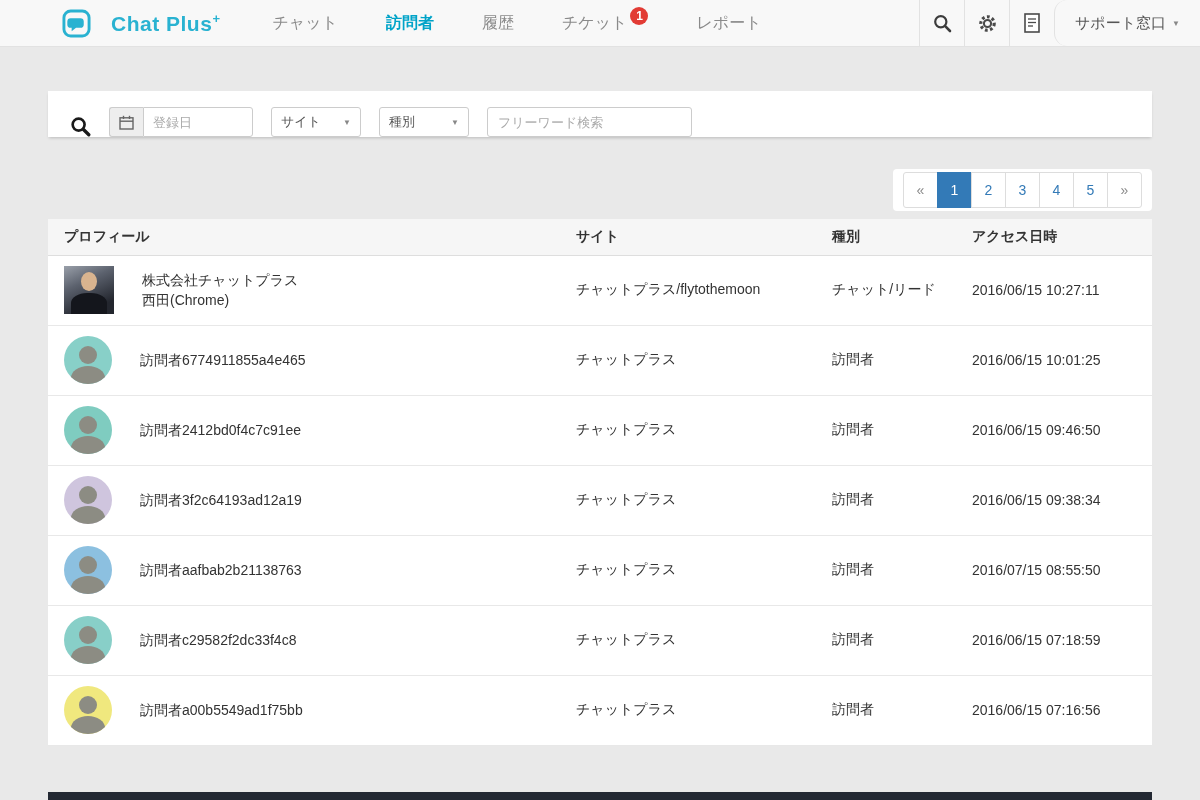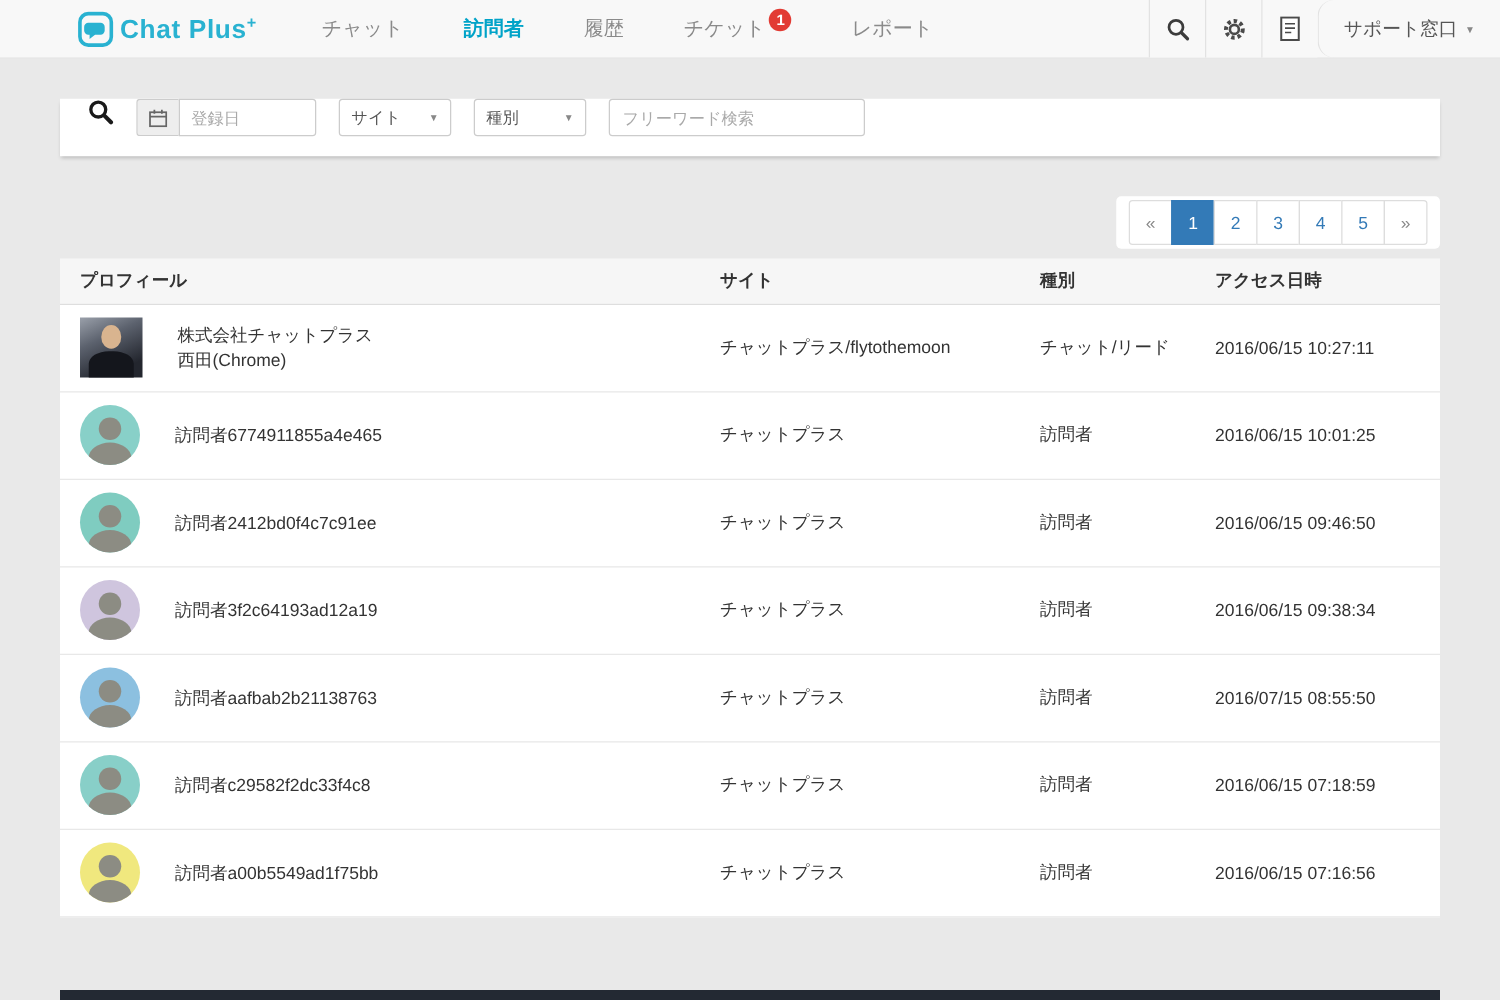--- a/index.html
+++ b/index.html
@@ -7,21 +7,21 @@
   body {
     font-family:"Liberation Sans","DejaVu Sans",sans-serif;
     background:#e9e9e9; color:#333; position:relative;
   }
 
   
   .navbar {
     height:47px; background:#f8f8f8; border-bottom:1px solid #e2e2e2;
     display:flex; align-items:stretch;
   }
-  .logo { display:flex; align-items:center; gap:5px; padding-left:62px; }
+  .logo { display:flex; align-items:center; gap:20px; padding-left:62px; }
   .logo-text { font-size:21px; font-weight:bold; color:#29b2d1; letter-spacing:0.5px; }
   .logo-text sup { font-size:13px; }
   .nav-links { display:flex; margin-left:28px; }
   .nav-item {
     display:flex; align-items:center; padding:0 24px; font-size:16px;
     color:#8a8a8a; text-decoration:none; cursor:pointer; position:relative;
   }
   .nav-item.active { color:#00a3c8; font-weight:bold; }
   .badge {
     display:inline-block; min-width:18px; height:18px; border-radius:50%;
@@ -36,22 +36,22 @@
   .account-cell {
     border-left:1px solid #e2e2e2; display:flex; align-items:center; gap:6px;
     padding:0 20px; font-size:15px; color:#555; cursor:pointer;border-radius:13px;
   }
   .caret { font-size:8px; color:#888; }
 
   
   .content { padding:0 48px; }
 
   .search-bar {
-    margin-top:32px; background:#fff; height:46px;
-    display:flex; align-items:flex-start; gap:18px; padding:0 22px;
+    margin-top:44px; background:#fff; height:46px;
+    display:flex; align-items:flex-end; gap:18px; padding:0 22px;
     box-shadow:0 2px 3px -1px rgba(0,0,0,0.2);
   }
   .date-group { display:flex; height:30px; }
   .cal-btn {
     width:34px; background:#eee; border:1px solid #ccc; border-right:none;
     display:flex; align-items:center; justify-content:center; cursor:pointer;
     border-radius:3px 0 0 3px;
   }
   .date-input {
     width:110px; height:30px; border:1px solid #ccc; padding:0 9px;

